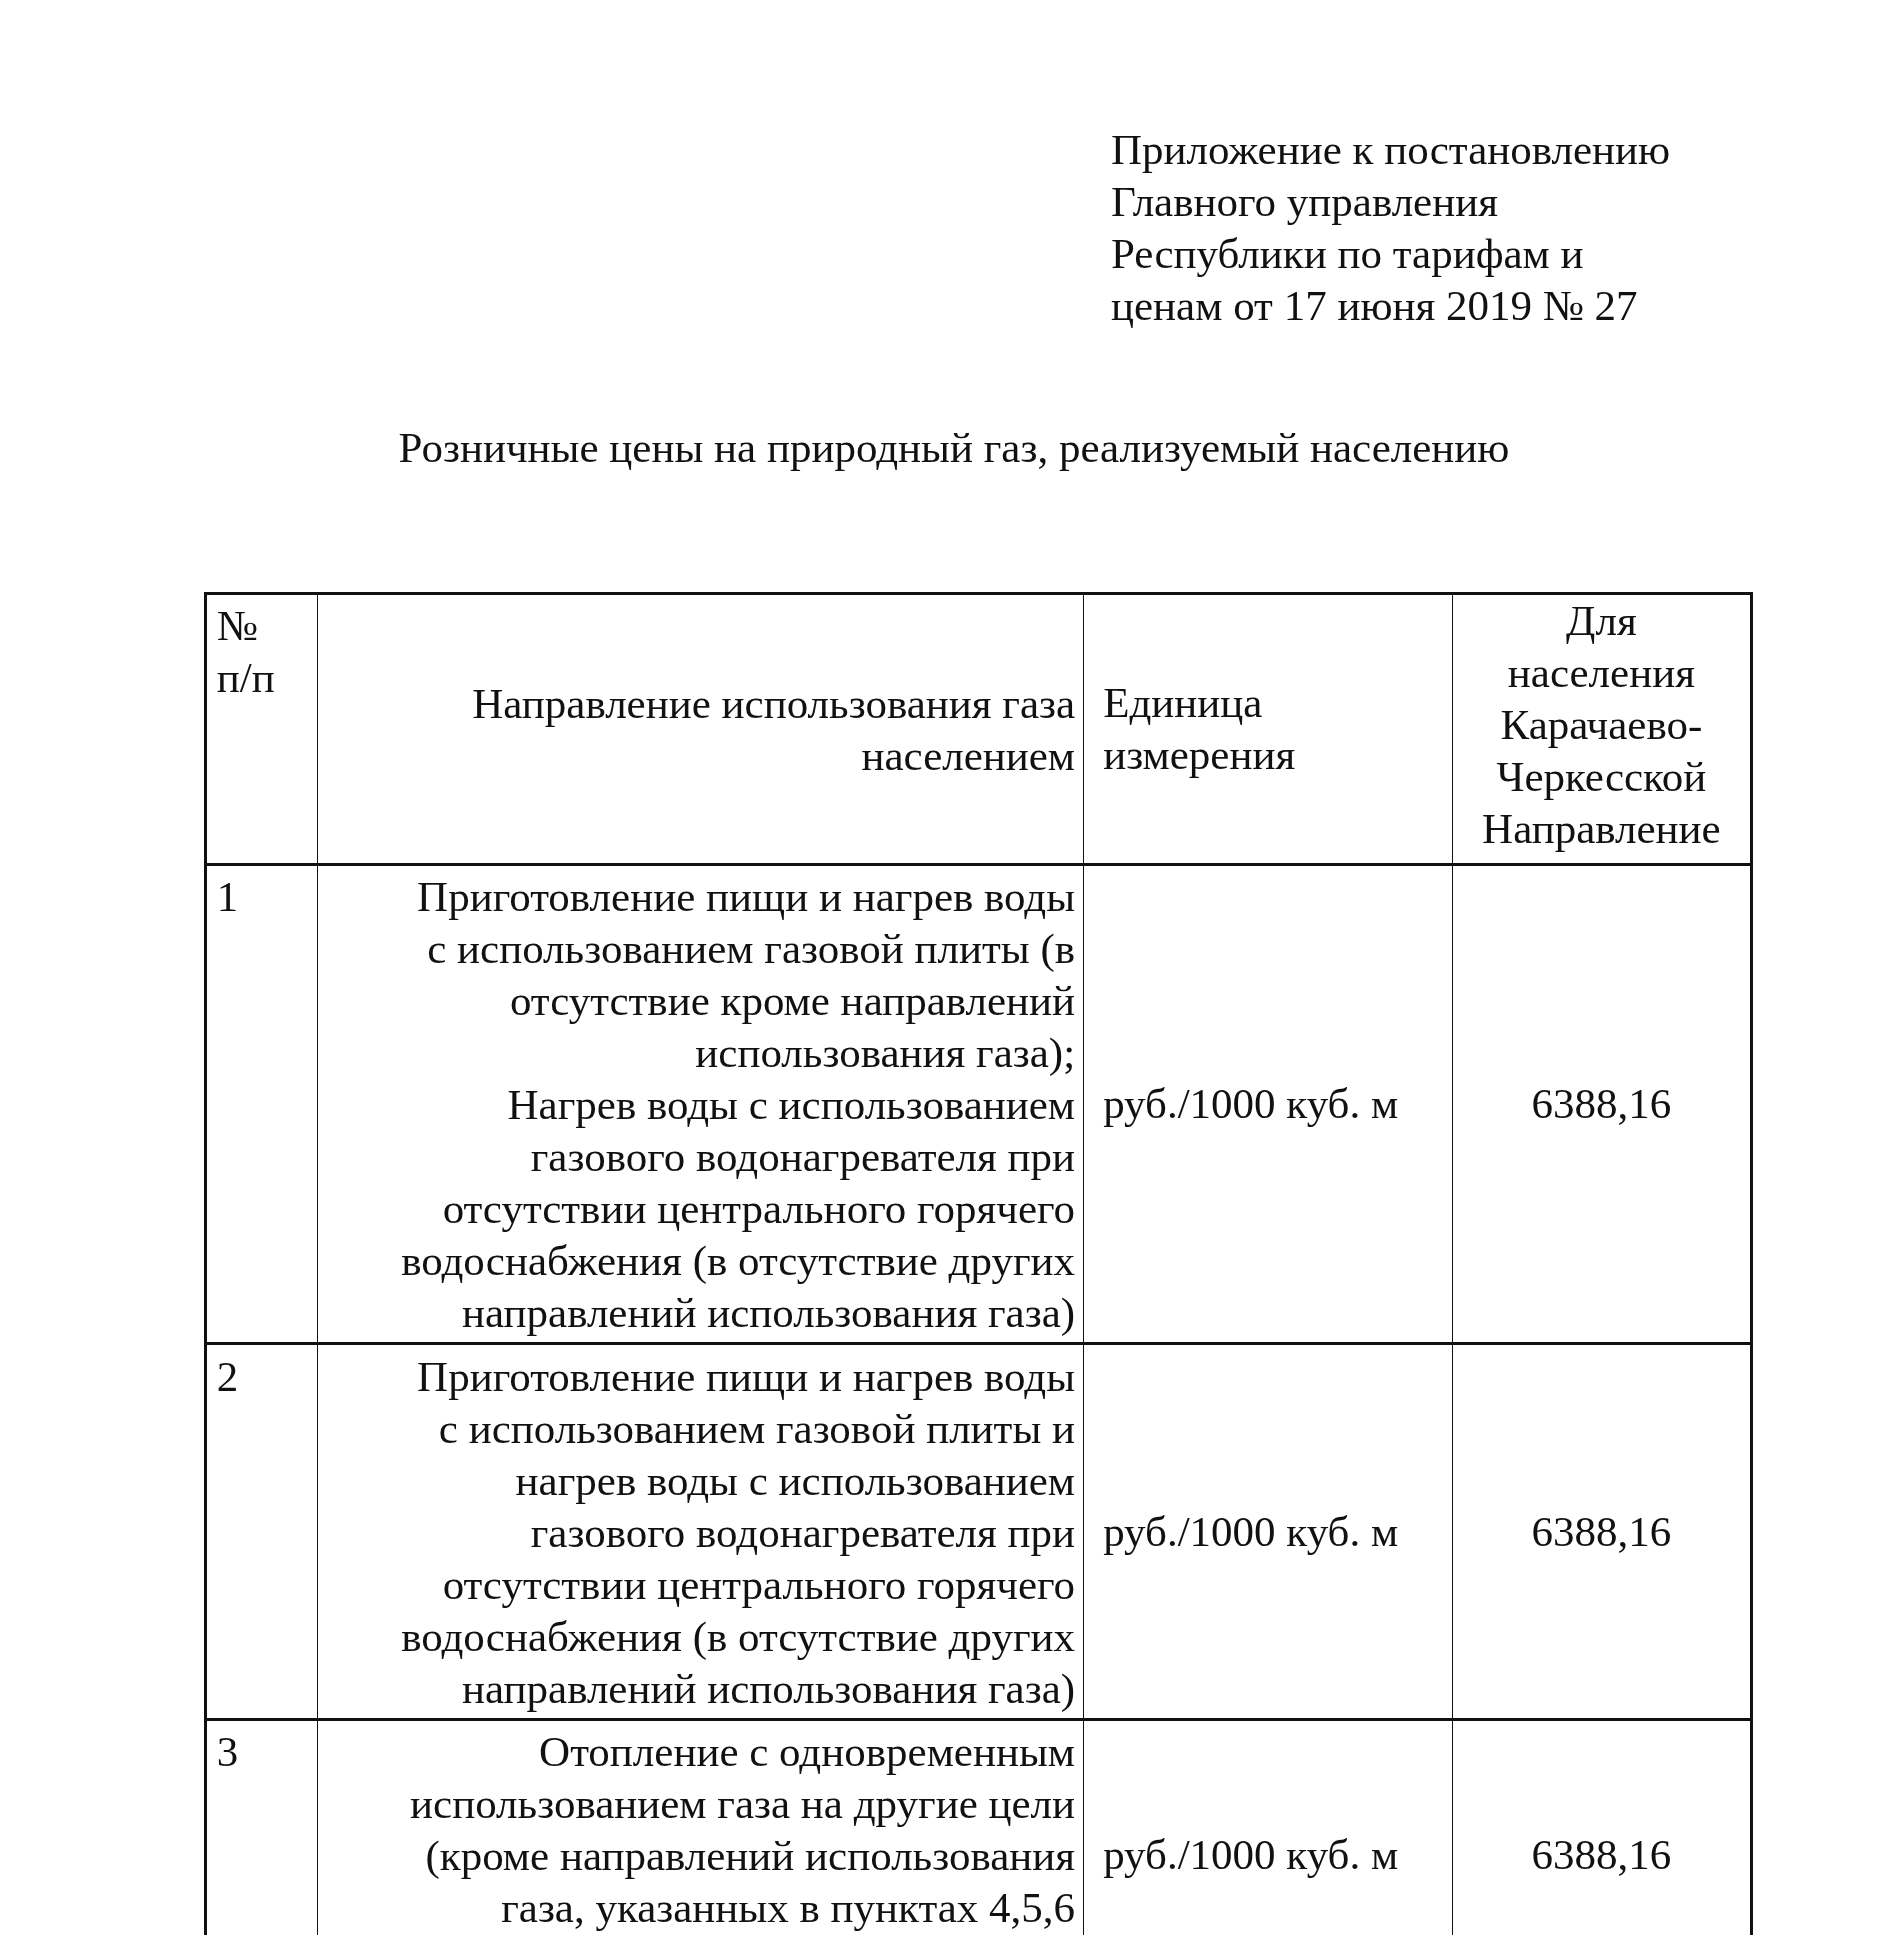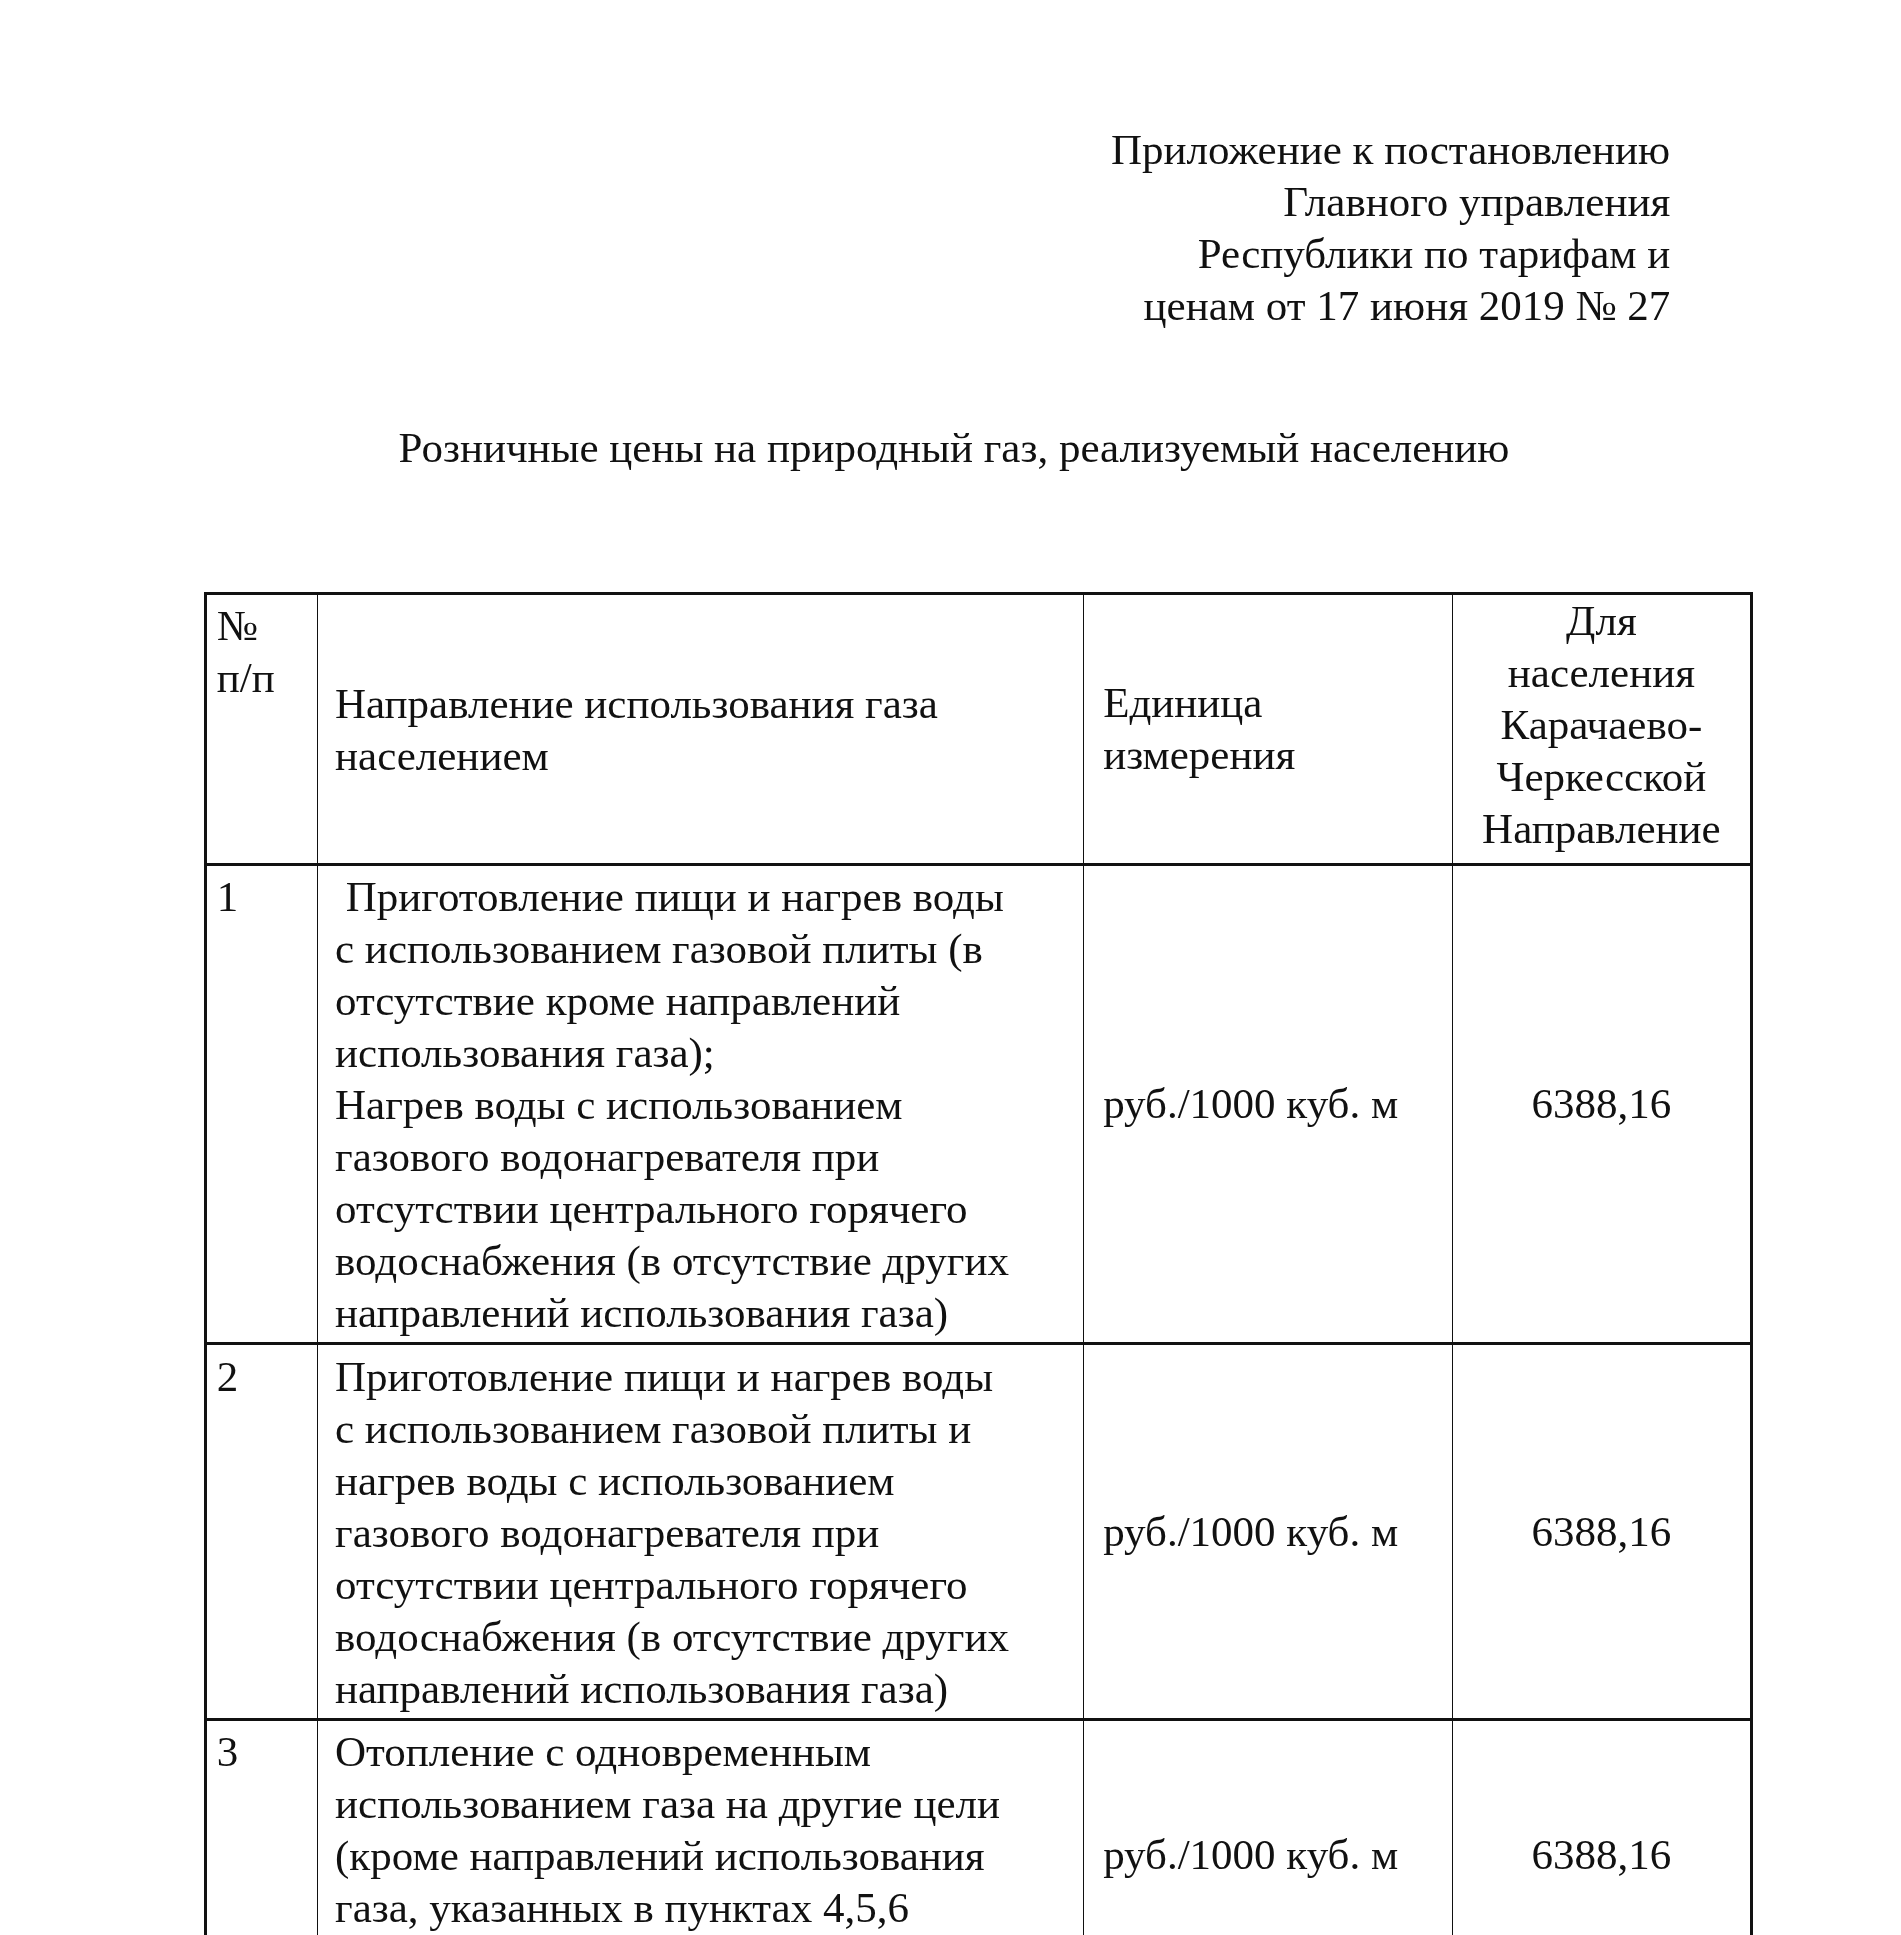--- a/index.html
+++ b/index.html
@@ -1,25 +1,25 @@
 <!DOCTYPE html>
 <html style="font-size:6.2px"><head>
 <meta charset="utf-8">
 <style>
   html, body { margin:0; padding:0; background:#fff; }
   body { width:1902px; height:2706px; position:relative; overflow:hidden;
          font-family:"Liberation Serif","DejaVu Serif",serif; color:#111; }
   .line { font-size:43px; line-height:52px; white-space:nowrap; }
-  .approval { position:absolute; left:1111px; top:124px;text-align:right; }
+  .approval { position:absolute; left:1111px; top:124px; }
   .title { position:absolute; left:0; width:1780px; top:422px; text-align:center; padding-left:128px; box-sizing:border-box; }
   table.prices { position:absolute; left:204px; top:592px; width:1549px; border-collapse:collapse; }
   table.prices td { border:1.9px solid #111; vertical-align:top; padding:0; }
   table.prices tr.rowsep td { border-top-width:3.9px; }
   table.prices { border:3.9px solid #111; }
-  .c0 { width:112px; } .c1 { width:759px; } .c2 { width:364px; } .c3 { width:314px; }
+  .c0 { width:112px; } .c1 { width:759px;text-align:right; } .c2 { width:364px; } .c3 { width:314px; }
   .num { padding:5.4px 0 0 9.7px !important; }
   .desc { padding:5.4px 7.7px 3.1px 17.4px !important; }
   .unit { vertical-align:middle !important; padding-left:19.4px !important; }
   .val { vertical-align:middle !important; text-align:center; }
   .hdr-mid { vertical-align:middle !important; }
   .hdr-val { text-align:center; padding-top:0 !important;margin-top:16px; }
 </style>
 </head>
 <body>
 

